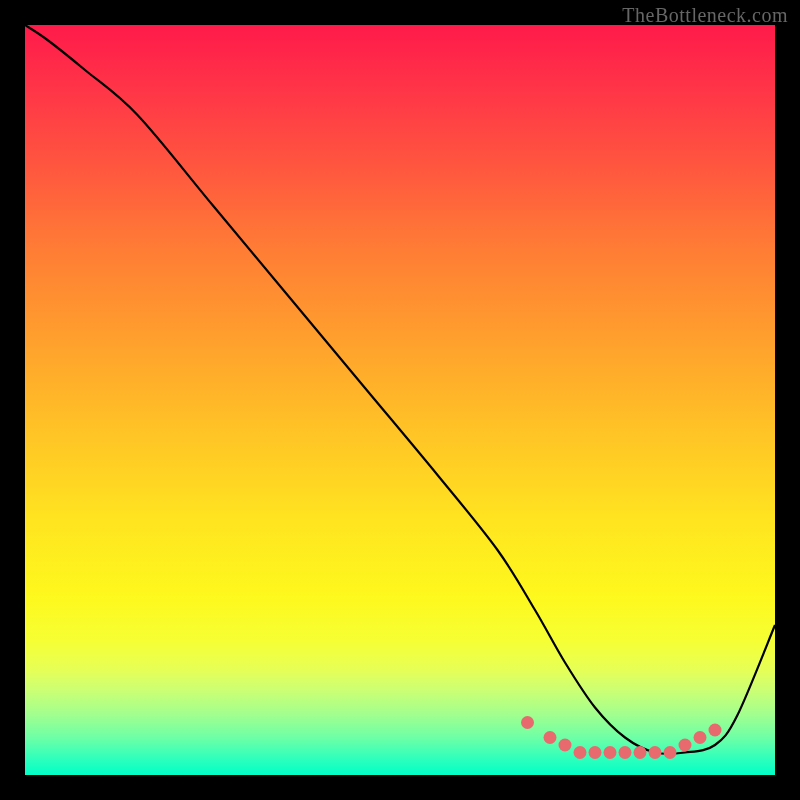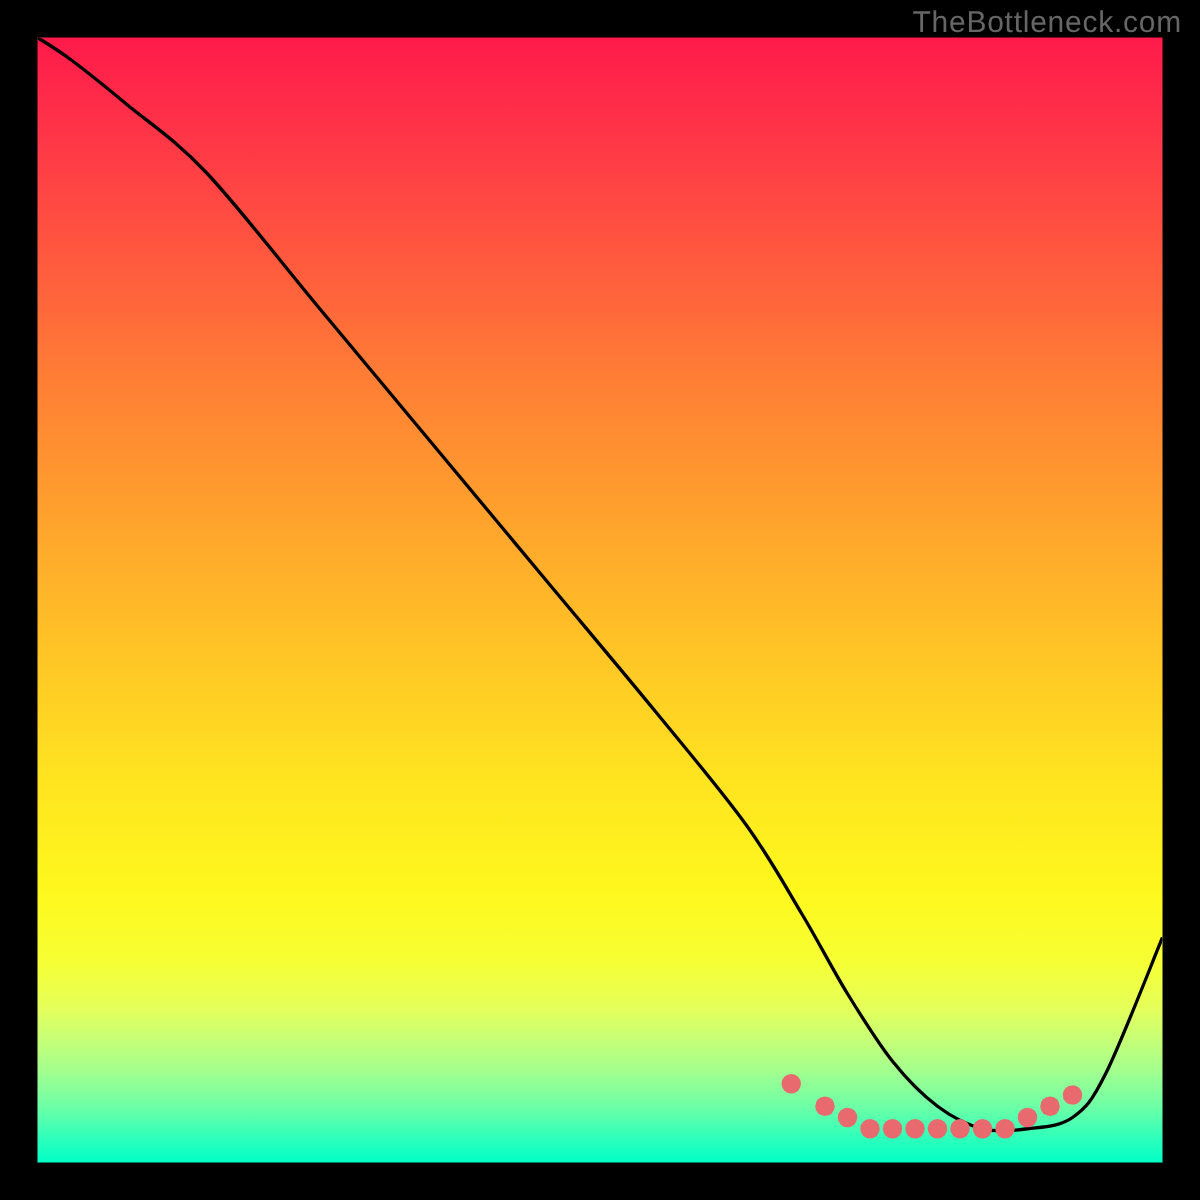--- a/index.html
+++ b/index.html
@@ -9,20 +9,21 @@
     height: 800px;
     background: #000;
     overflow: hidden;
     font-family: Arial, Helvetica, sans-serif;
   }
   .frame {
     position: relative;
     width: 800px;
     height: 800px;
     background: #000;
+    font-family: Liberation Serif, serif;
   }
   .watermark {
     position: absolute;
     top: 4px;
     right: 12px;
     color: #666;
     font-size: 20px;
     font-weight: 500;
     letter-spacing: 0.5px;
     z-index: 5;

